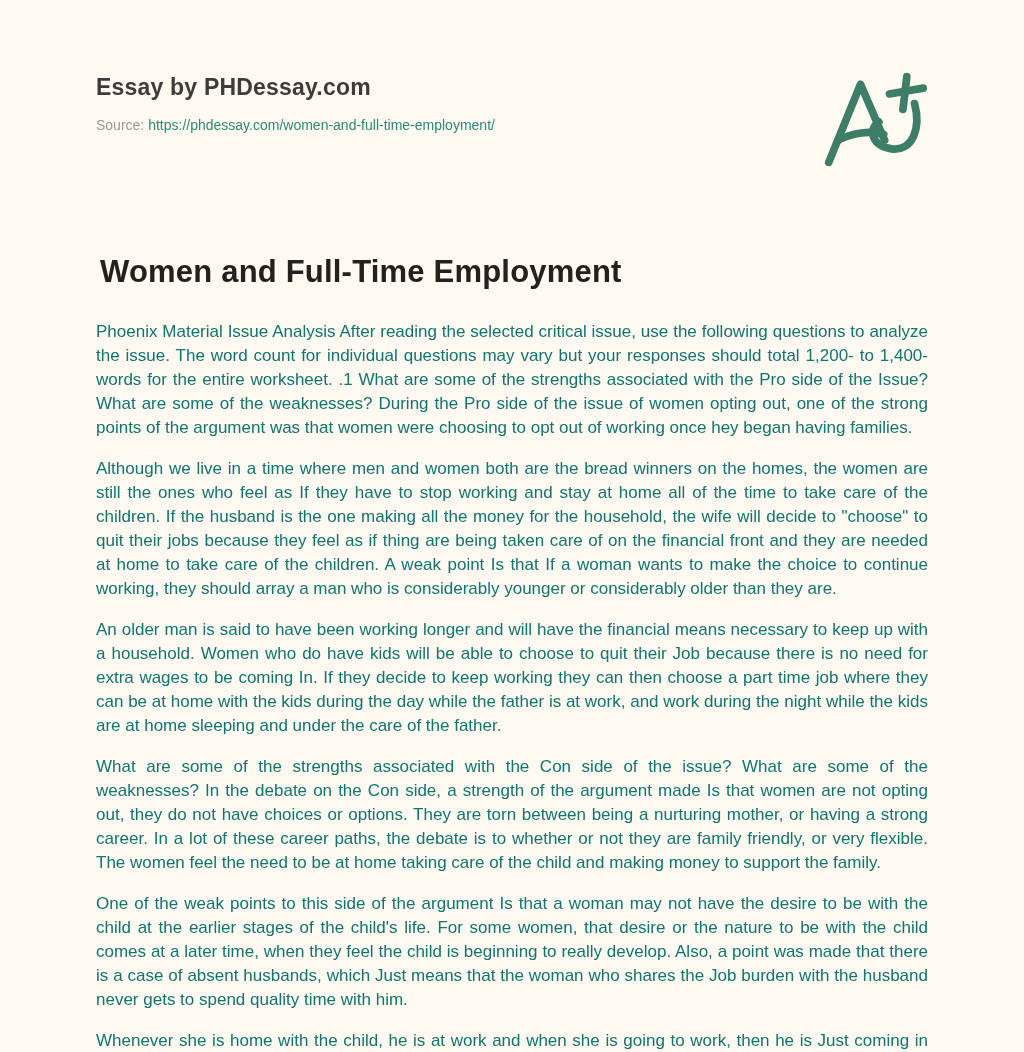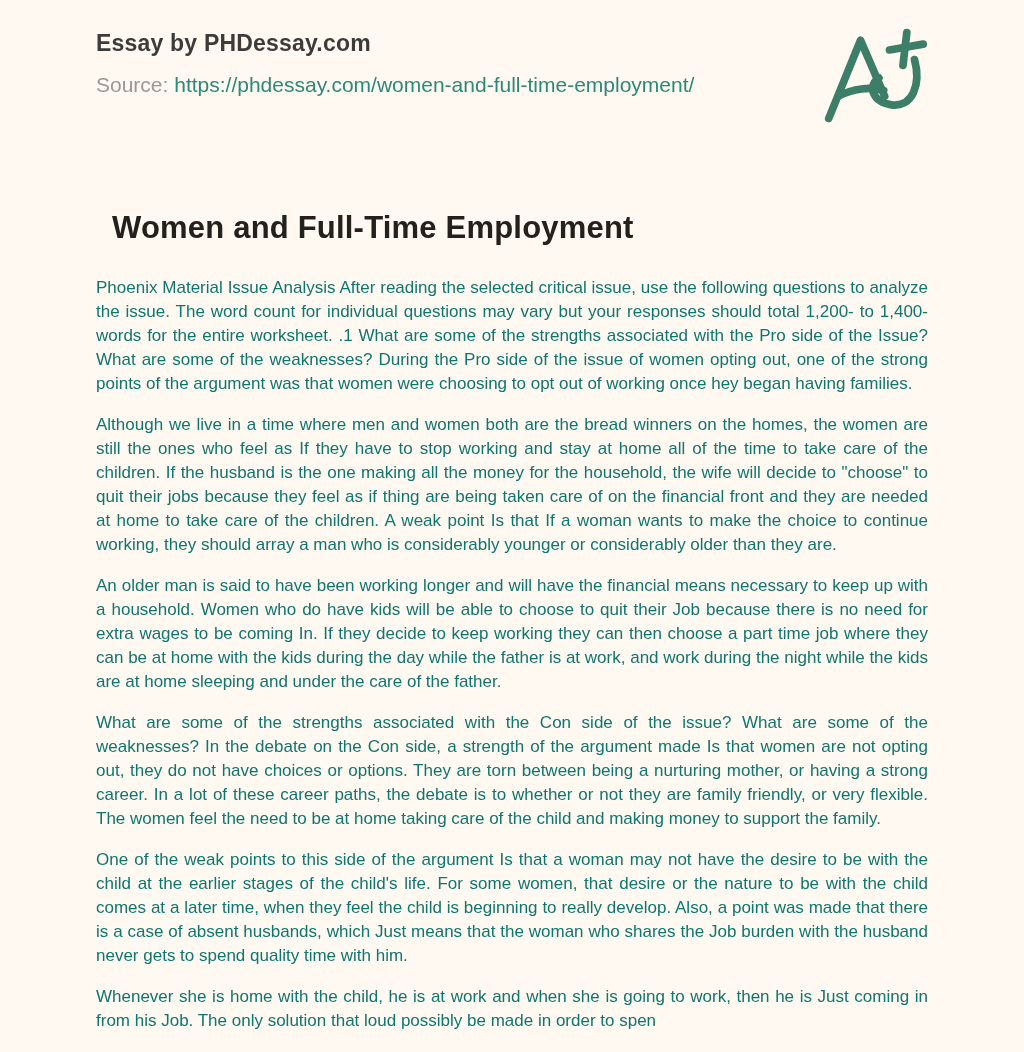--- a/index.html
+++ b/index.html
@@ -6,56 +6,56 @@
     margin: 0;
     padding: 0;
     background: #FFF9F1;
     font-family: "Liberation Sans", "DejaVu Sans", sans-serif;
   }
   .page {
     position: relative;
     width: 1024px;
     height: 1052px;
     box-sizing: border-box;
-    padding: 30px 96px 0 96px;
+    padding: 74px 96px 0 96px;
     background: #FFF9F1;
     overflow: hidden;
   }
   .header {
     display: flex;
     justify-content: space-between;
     align-items: flex-start;
   }
   .site-title {
     margin: 0;
     font-size: 23px;
     font-weight: 700;
     color: #3D3C3A;
     letter-spacing: 0.2px;
   }
   .source-line {
     margin: 16px 0 0 0;
-    font-size: 21px;
+    font-size: 14px;
   }
   .source-label {
     color: #9B9893;
   }
   .source-link {
     color: #2A8A77;
     text-decoration: none;
     cursor: pointer;
   }
   .logo {
     width: 106px;
     height: 98px;
     margin-top: -4px;
     flex: 0 0 auto;
   }
   .essay-title {
-    margin: 86px 0 0 16px;
+    margin: 86px 0 0 4px;
     font-size: 31px;
     font-weight: 700;
     color: #23211E;
     letter-spacing: 0.2px;
   }
   .para {
     margin: 17px 0 0 0;
     font-size: 17px;
     line-height: 24px;
     color: #0f766e;

